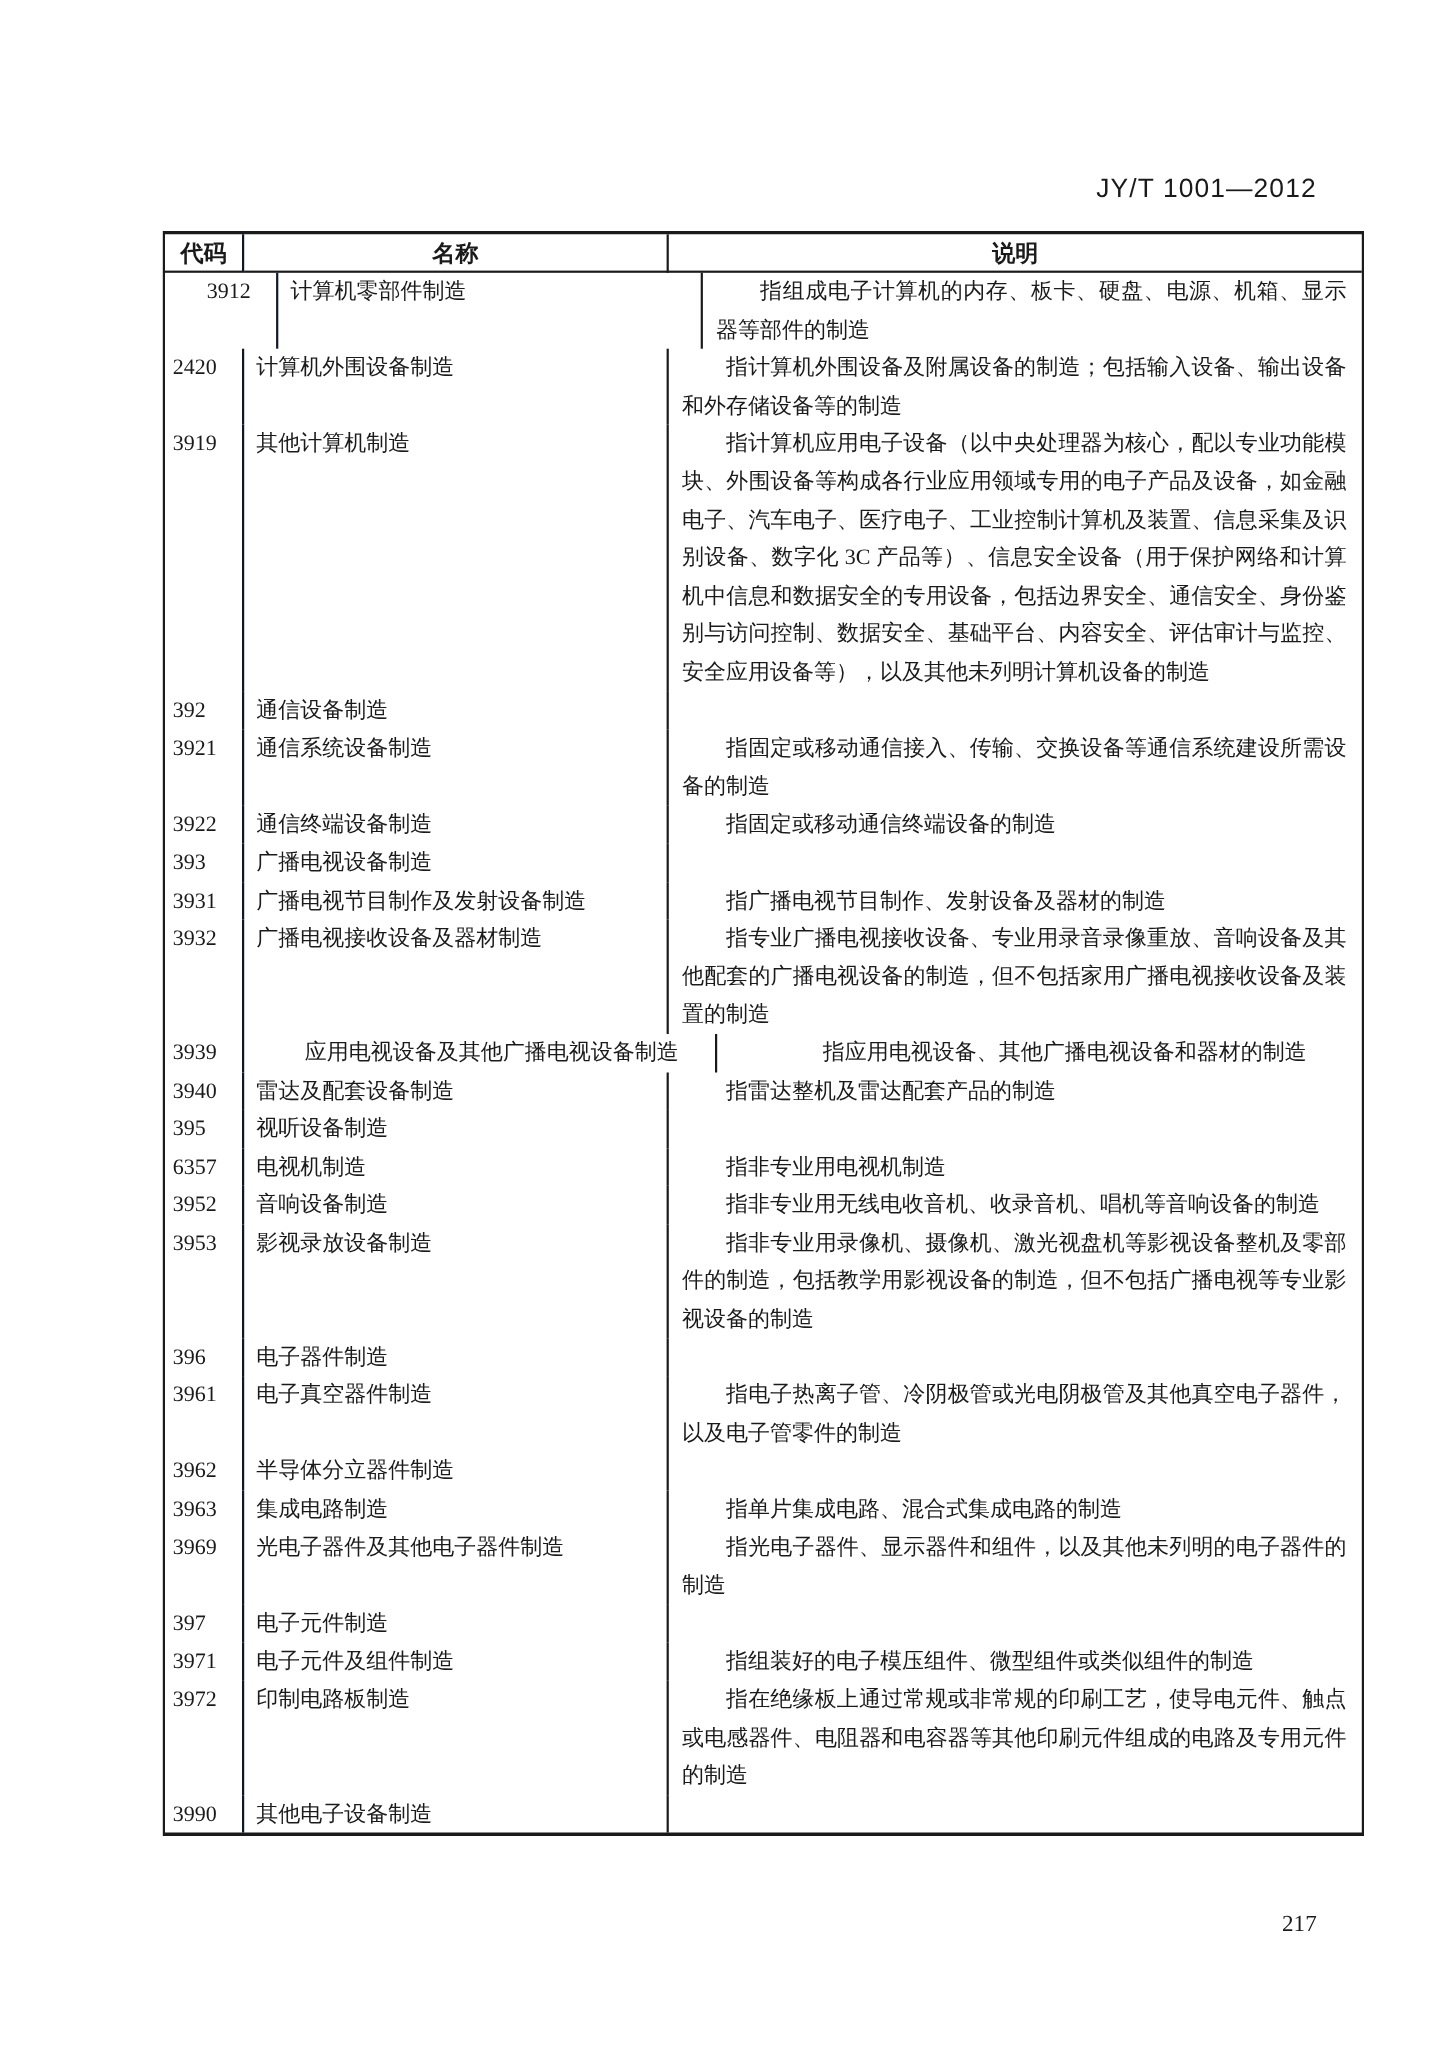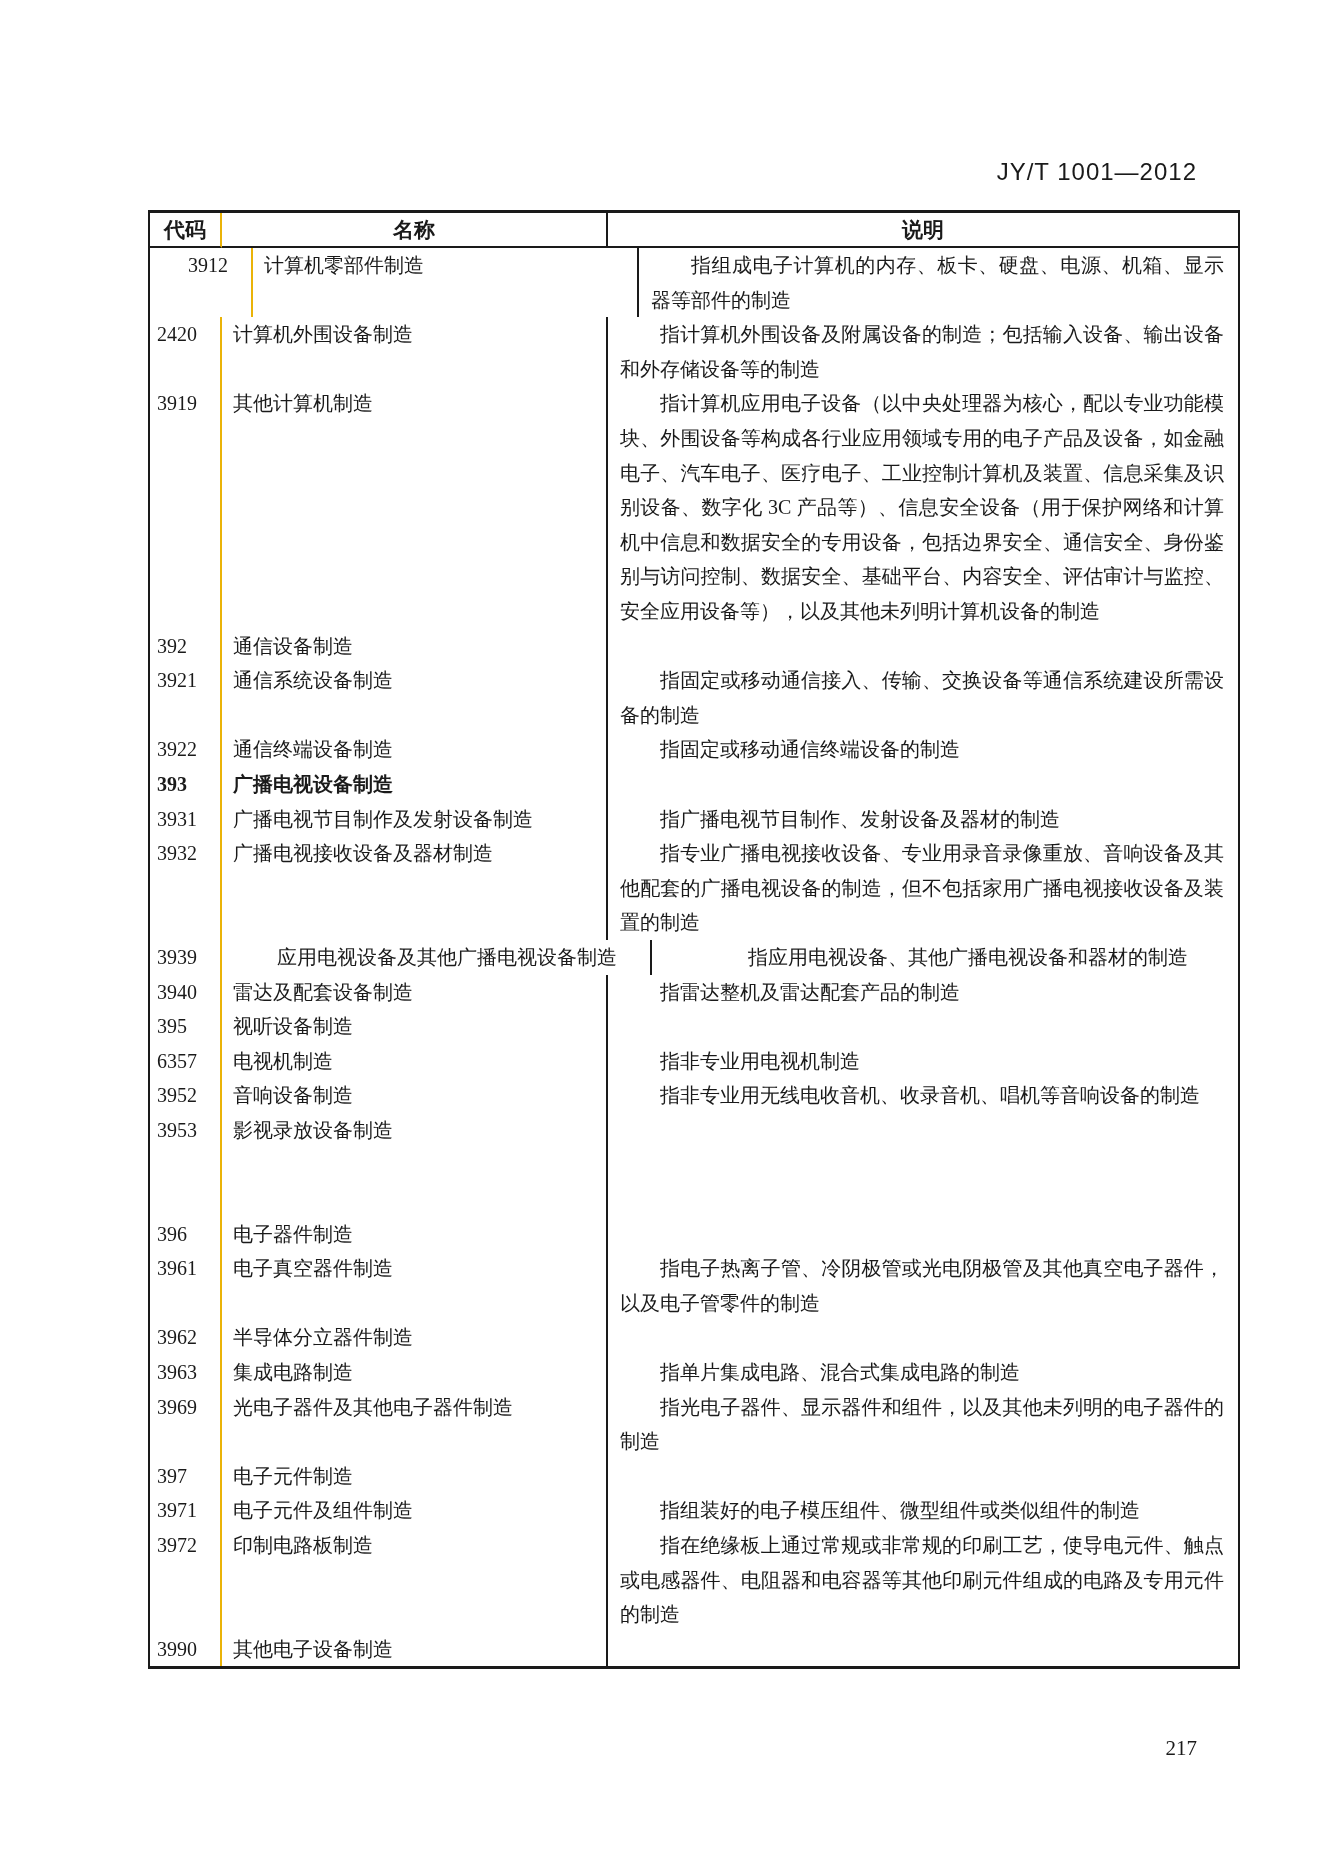--- a/index.html
+++ b/index.html
@@ -44,21 +44,21 @@
     display: flex;
     align-items: center;
     justify-content: center;
     font-weight: bold;
     font-size: 21px;
     border-bottom: 2px solid #1a1a1a;
   }
 
   .cell { box-sizing: border-box; }
 
-  .col-code { border-right: 2px solid #eab308; }
+  .col-code { border-right: 2px solid #0f172a; }
   .col-name { border-right: 2px solid #1a1a1a; }
 
   .t-body .t-row { align-items: stretch; }
 
   .t-body .col-code {
     font-size: 20px;
     line-height: 34.6px;
     padding-left: 7px;
   }
   .t-body .col-name {
@@ -127,21 +127,21 @@
     <div class="cell col-name">通信系统设备制造</div>
     <div class="cell col-desc">指固定或移动通信接入、传输、交换设备等通信系统建设所需设备的制造</div>
   </div>
 
   <div class="t-row" style="min-height: 34.6px;">
     <div class="cell col-code">3922</div>
     <div class="cell col-name">通信终端设备制造</div>
     <div class="cell col-desc">指固定或移动通信终端设备的制造</div>
   </div>
 
-  <div class="t-row" style="min-height: 34.6px; font-weight: bold;">
+  <div class="t-row" style="min-height: 34.6px;">
     <div class="cell col-code">393</div>
     <div class="cell col-name">广播电视设备制造</div>
     <div class="cell col-desc"></div>
   </div>
 
   <div class="t-row" style="min-height: 34.6px;">
     <div class="cell col-code">3931</div>
     <div class="cell col-name">广播电视节目制作及发射设备制造</div>
     <div class="cell col-desc">指广播电视节目制作、发射设备及器材的制造</div>
   </div>
@@ -178,20 +178,21 @@
 
   <div class="t-row" style="min-height: 34.6px;">
     <div class="cell col-code">3952</div>
     <div class="cell col-name">音响设备制造</div>
     <div class="cell col-desc">指非专业用无线电收音机、收录音机、唱机等音响设备的制造</div>
   </div>
 
   <div class="t-row" style="min-height: 103.8px;">
     <div class="cell col-code">3953</div>
     <div class="cell col-name">影视录放设备制造</div>
+    <div class="cell col-desc">指非专业用录像机、摄像机、激光视盘机等影视设备整机及零部件的制造，包括教学用影视设备的制造，但不包括广播电视等专业影视设备的制造</div>
   </div>
 
   <div class="t-row" style="min-height: 34.6px;">
     <div class="cell col-code">396</div>
     <div class="cell col-name">电子器件制造</div>
     <div class="cell col-desc"></div>
   </div>
 
   <div class="t-row" style="min-height: 69.2px;">
     <div class="cell col-code">3961</div>

